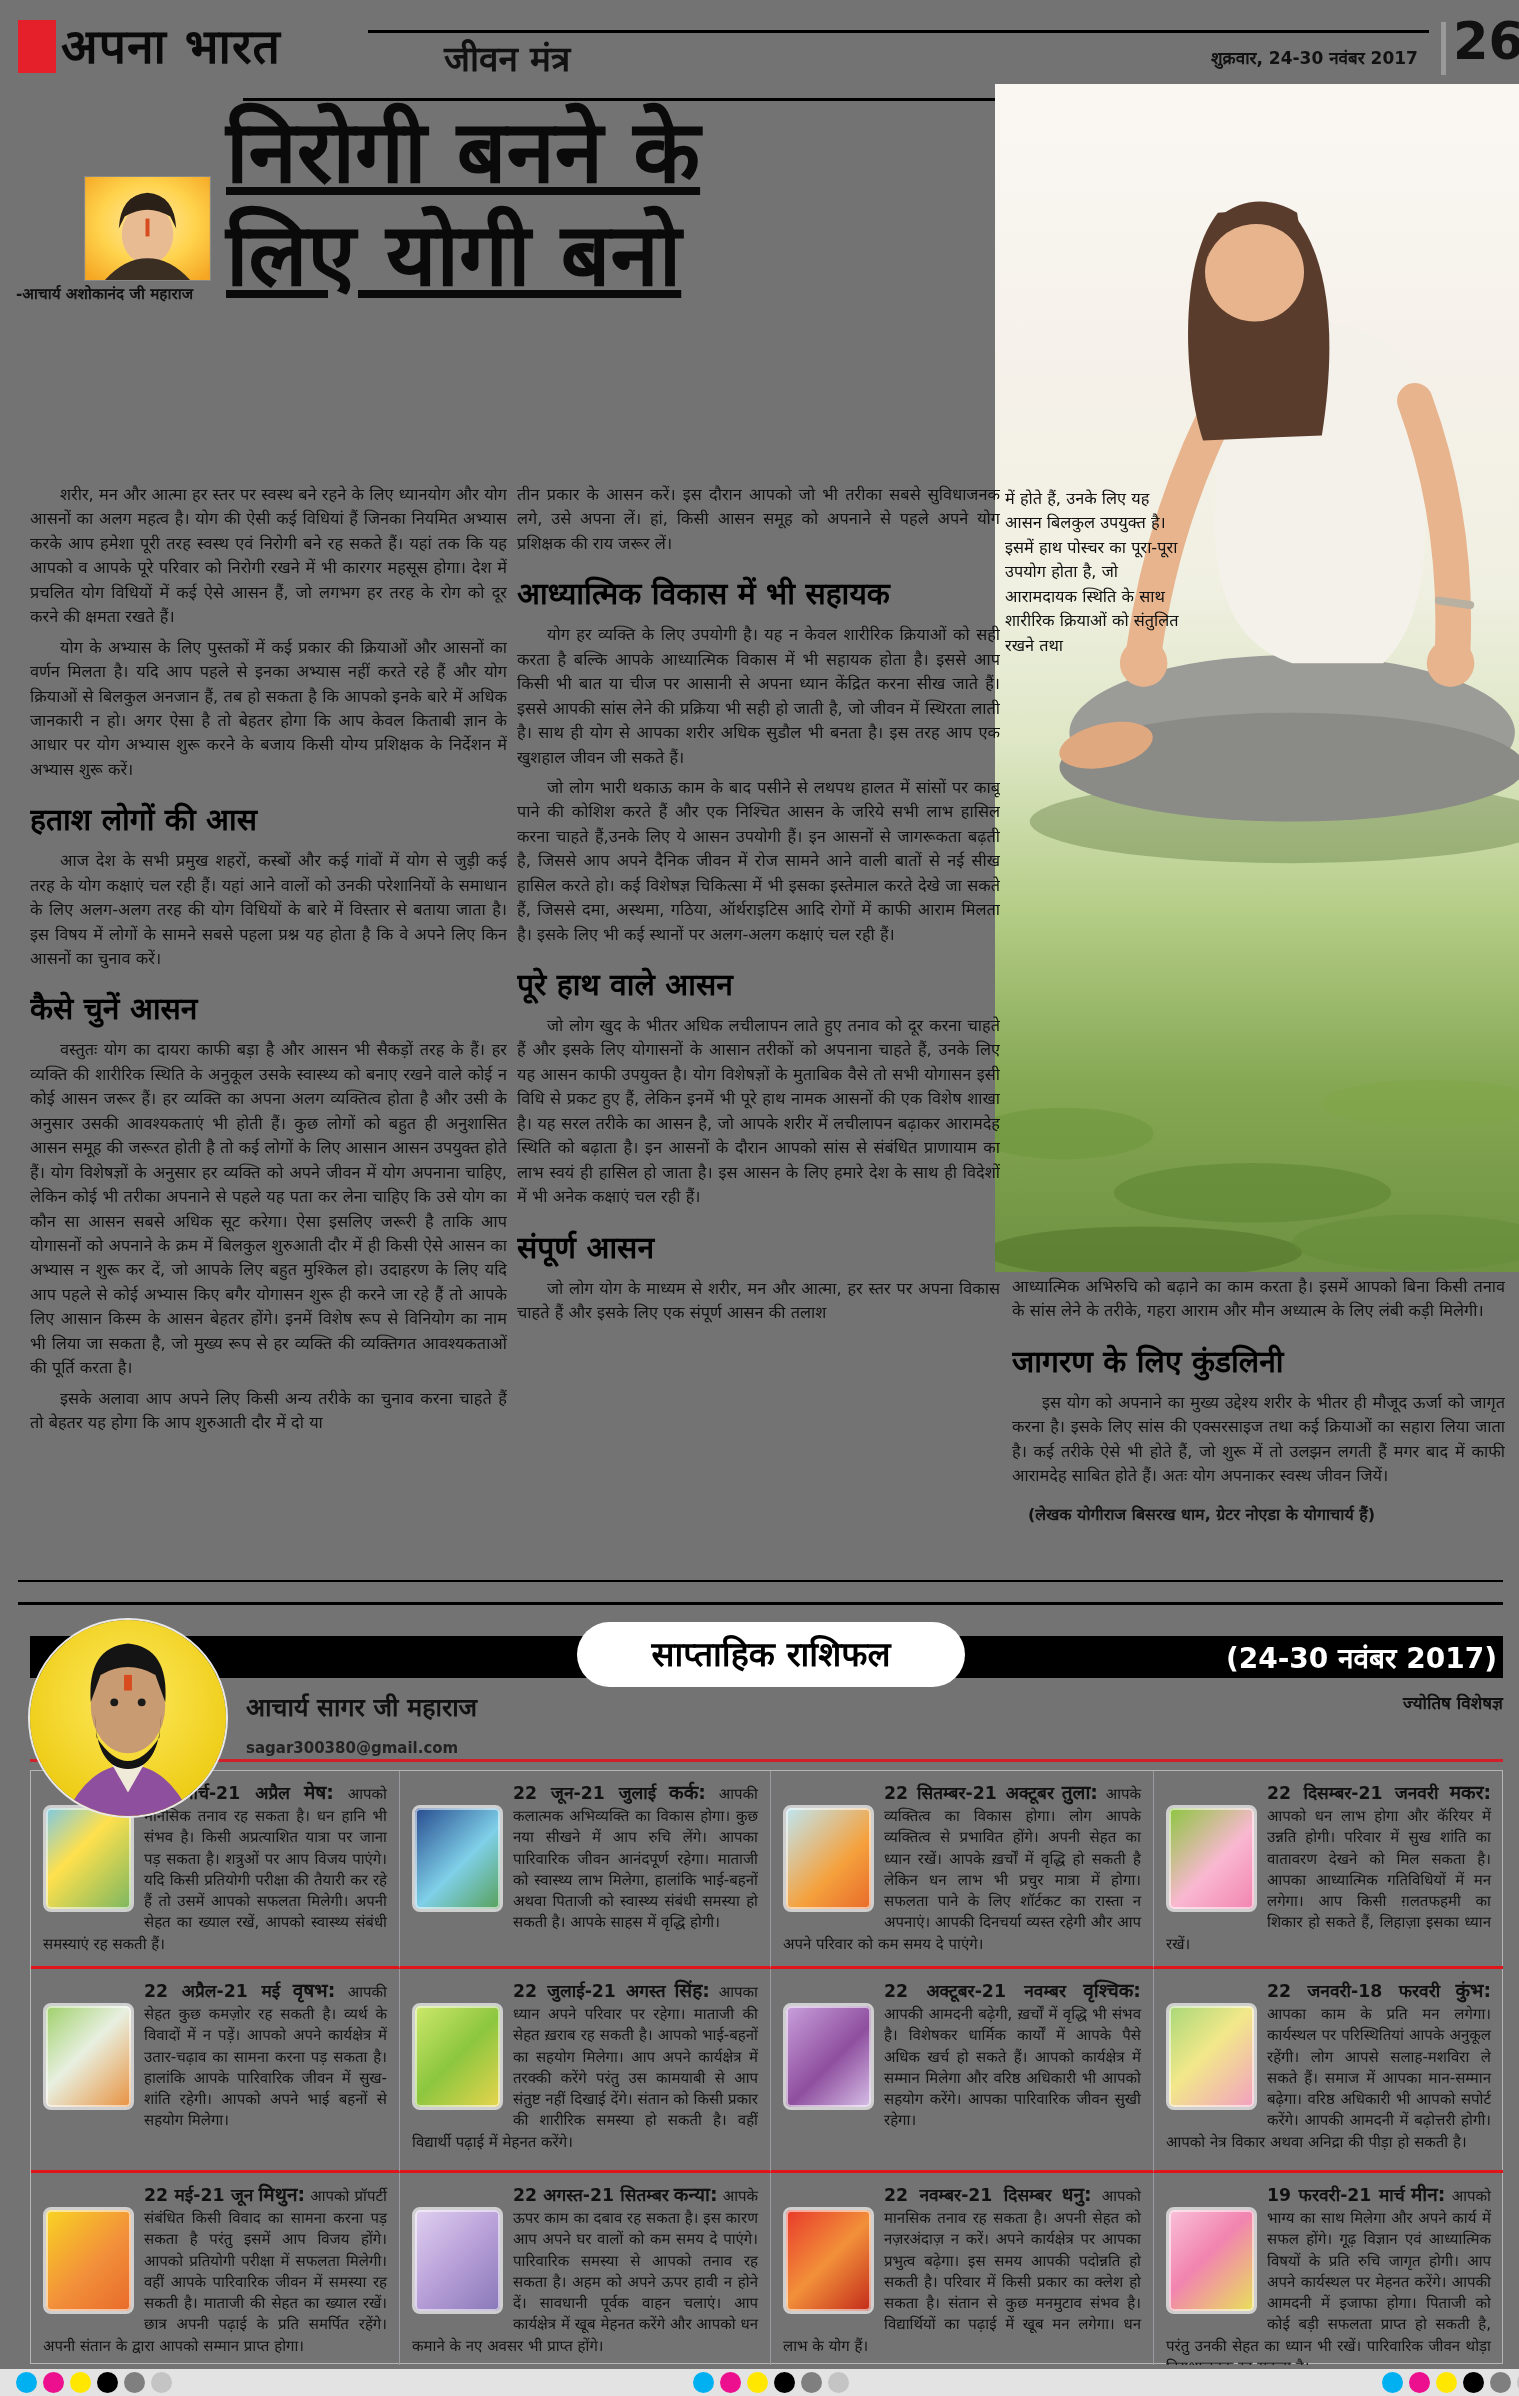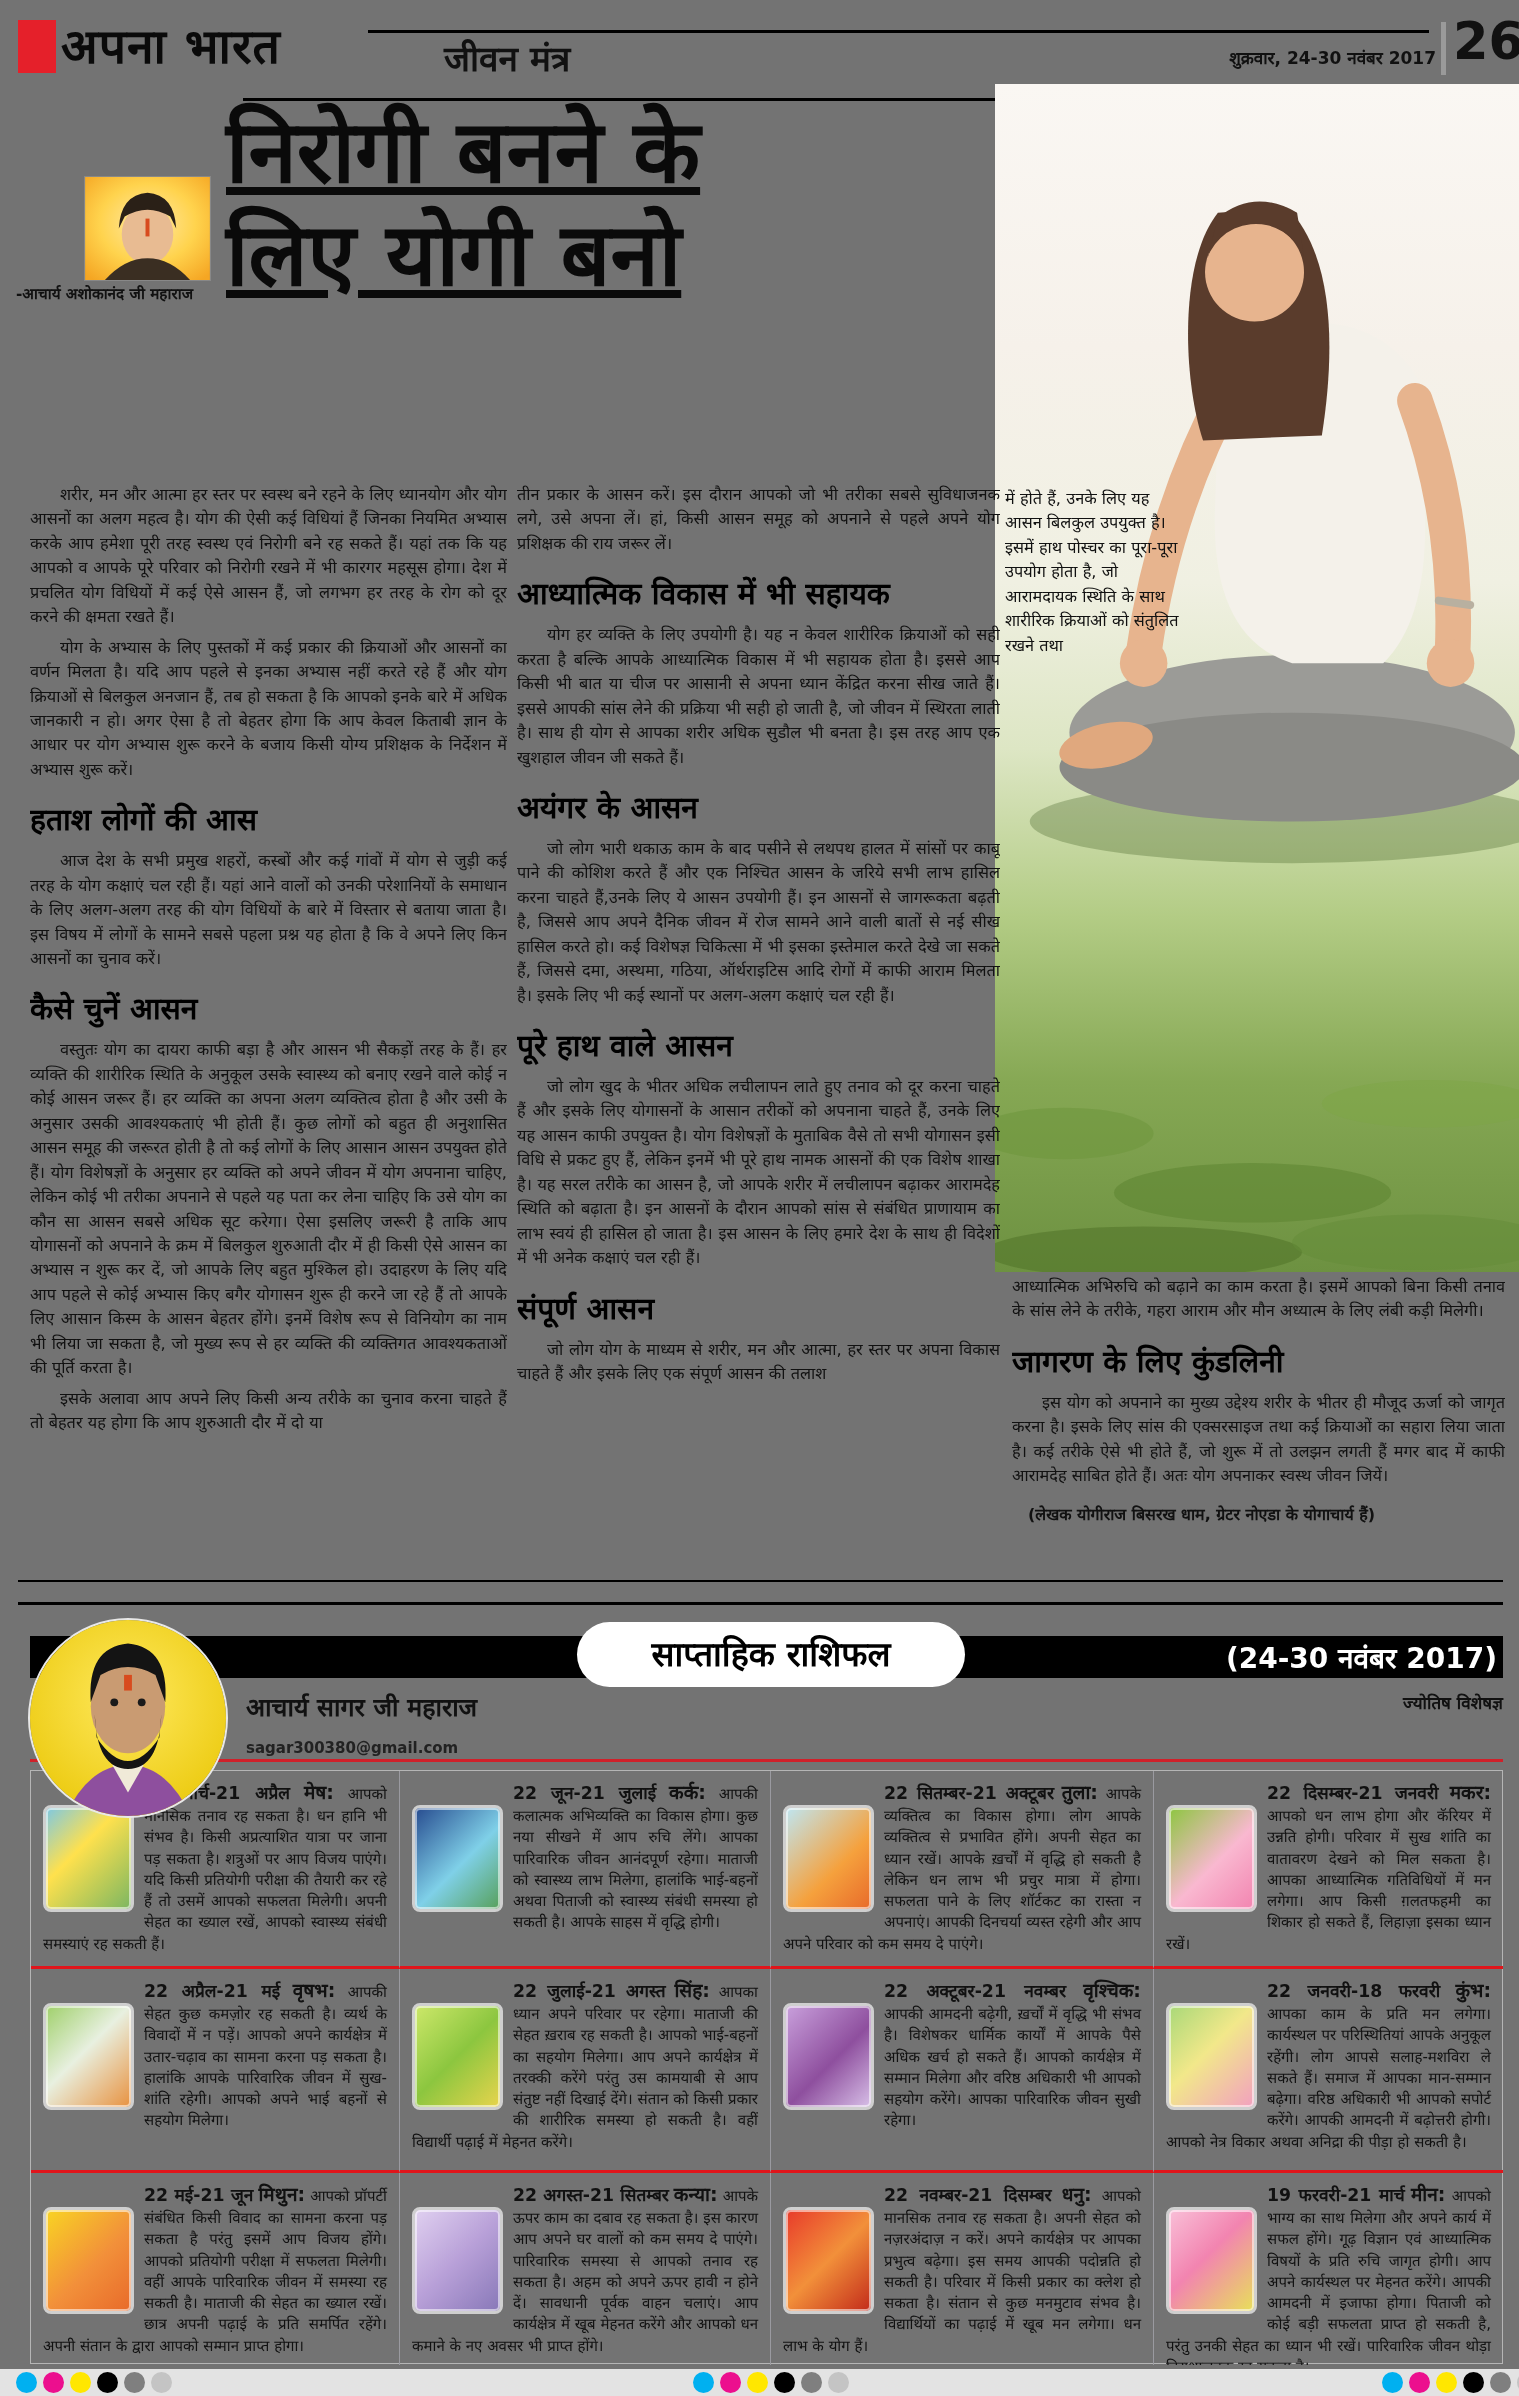--- a/index.html
+++ b/index.html
@@ -5,21 +5,21 @@
   html,body{margin:0;padding:0;background:#fff;}
   .page{position:relative;width:1520px;height:2397px;background:#737373;overflow:hidden;
         font-family:"DejaVu Sans",sans-serif;color:#111;}
   .abs{position:absolute;}
 
   
   .red-block{left:18px;top:20px;width:38px;height:53px;background:#e5202a;}
   .masthead{left:61px;top:12px;font-size:48px;font-weight:800;letter-spacing:1px;color:#0a0a0a;}
   .hline-top{left:368px;top:30px;width:1061px;height:3px;background:#000;}
   .section-title{left:444px;top:34px;font-size:35px;font-weight:800;}
-  .date-line{left:1193px;top:46px;width:243px;font-size:17px;font-weight:600;text-align:right;}
+  .date-line{left:1193px;top:46px;width:243px;font-size:17px;font-weight:600;text-align:center;}
   .pagebar{left:1441px;top:22px;width:5px;height:53px;background:#9a9a9a;}
   .page-number{left:1453px;top:12px;font-size:51px;font-weight:700;}
   .hline-bottom{left:243px;top:98px;width:1260px;height:3px;background:#000;}
 
   
   .headline{left:226px;top:101px;width:792px;font-size:87px;line-height:1.18;font-weight:800;color:#0a0a0a;text-decoration:underline;}
   .author-photo{left:84px;top:176px;width:125px;height:103px;border:1px solid #888;overflow:hidden;}
   .author-caption{left:16px;top:283px;width:208px;font-size:15.3px;font-weight:700;white-space:nowrap;}
 
   .yoga-photo{left:995px;top:84px;width:525px;height:1188px;overflow:hidden;
@@ -157,21 +157,20 @@
     <p class="p ind">आज देश के सभी प्रमुख शहरों, कस्बों और कई गांवों में योग से जुड़ी कई तरह के योग कक्षाएं चल रही हैं। यहां आने वालों को उनकी परेशानियों के समाधान के लिए अलग-अलग तरह की योग विधियों के बारे में विस्तार से बताया जाता है। इस विषय में लोगों के सामने सबसे पहला प्रश्न यह होता है कि वे अपने लिए किन आसनों का चुनाव करें।</p>
     <div class="subhead">कैसे चुनें आसन</div>
     <p class="p ind">वस्तुतः योग का दायरा काफी बड़ा है और आसन भी सैकड़ों तरह के हैं। हर व्यक्ति की शारीरिक स्थिति के अनुकूल उसके स्वास्थ्य को बनाए रखने वाले कोई न कोई आसन जरूर हैं। हर व्यक्ति का अपना अलग व्यक्तित्व होता है और उसी के अनुसार उसकी आवश्यकताएं भी होती हैं। कुछ लोगों को बहुत ही अनुशासित आसन समूह की जरूरत होती है तो कई लोगों के लिए आसान आसन उपयुक्त होते हैं। योग विशेषज्ञों के अनुसार हर व्यक्ति को अपने जीवन में योग अपनाना चाहिए, लेकिन कोई भी तरीका अपनाने से पहले यह पता कर लेना चाहिए कि उसे योग का कौन सा आसन सबसे अधिक सूट करेगा। ऐसा इसलिए जरूरी है ताकि आप योगासनों को अपनाने के क्रम में बिलकुल शुरुआती दौर में ही किसी ऐसे आसन का अभ्यास न शुरू कर दें, जो आपके लिए बहुत मुश्किल हो। उदाहरण के लिए यदि आप पहले से कोई अभ्यास किए बगैर योगासन शुरू ही करने जा रहे हैं तो आपके लिए आसान किस्म के आसन बेहतर होंगे। इनमें विशेष रूप से विनियोग का नाम भी लिया जा सकता है, जो मुख्य रूप से हर व्यक्ति की व्यक्तिगत आवश्यकताओं की पूर्ति करता है।</p>
     <p class="p ind">इसके अलावा आप अपने लिए किसी अन्य तरीके का चुनाव करना चाहते हैं तो बेहतर यह होगा कि आप शुरुआती दौर में दो या</p>
   </div>
 
   <div class="abs col col2">
     <p class="p">तीन प्रकार के आसन करें। इस दौरान आपको जो भी तरीका सबसे सुविधाजनक लगे, उसे अपना लें। हां, किसी आसन समूह को अपनाने से पहले अपने योग प्रशिक्षक की राय जरूर लें।</p>
     <div class="subhead">आध्यात्मिक विकास में भी सहायक</div>
     <p class="p ind">योग हर व्यक्ति के लिए उपयोगी है। यह न केवल शारीरिक क्रियाओं को सही करता है बल्कि आपके आध्यात्मिक विकास में भी सहायक होता है। इससे आप किसी भी बात या चीज पर आसानी से अपना ध्यान केंद्रित करना सीख जाते हैं। इससे आपकी सांस लेने की प्रक्रिया भी सही हो जाती है, जो जीवन में स्थिरता लाती है। साथ ही योग से आपका शरीर अधिक सुडौल भी बनता है। इस तरह आप एक खुशहाल जीवन जी सकते हैं।</p>
-    <div class="subhead">अयंगर के आसन</div>
     <p class="p ind">जो लोग भारी थकाऊ काम के बाद पसीने से लथपथ हालत में सांसों पर काबू पाने की कोशिश करते हैं और एक निश्चित आसन के जरिये सभी लाभ हासिल करना चाहते हैं,उनके लिए ये आसन उपयोगी हैं। इन आसनों से जागरूकता बढ़ती है, जिससे आप अपने दैनिक जीवन में रोज सामने आने वाली बातों से नई सीख हासिल करते हो। कई विशेषज्ञ चिकित्सा में भी इसका इस्तेमाल करते देखे जा सकते हैं, जिससे दमा, अस्थमा, गठिया, ऑर्थराइटिस आदि रोगों में काफी आराम मिलता है। इसके लिए भी कई स्थानों पर अलग-अलग कक्षाएं चल रही हैं।</p>
     <div class="subhead">पूरे हाथ वाले आसन</div>
     <p class="p ind">जो लोग खुद के भीतर अधिक लचीलापन लाते हुए तनाव को दूर करना चाहते हैं और इसके लिए योगासनों के आसान तरीकों को अपनाना चाहते हैं, उनके लिए यह आसन काफी उपयुक्त है। योग विशेषज्ञों के मुताबिक वैसे तो सभी योगासन इसी विधि से प्रकट हुए हैं, लेकिन इनमें भी पूरे हाथ नामक आसनों की एक विशेष शाखा है। यह सरल तरीके का आसन है, जो आपके शरीर में लचीलापन बढ़ाकर आरामदेह स्थिति को बढ़ाता है। इन आसनों के दौरान आपको सांस से संबंधित प्राणायाम का लाभ स्वयं ही हासिल हो जाता है। इस आसन के लिए हमारे देश के साथ ही विदेशों में भी अनेक कक्षाएं चल रही हैं।</p>
     <div class="subhead">संपूर्ण आसन</div>
     <p class="p ind">जो लोग योग के माध्यम से शरीर, मन और आत्मा, हर स्तर पर अपना विकास चाहते हैं और इसके लिए एक संपूर्ण आसन की तलाश</p>
   </div>
 
   <div class="abs rightcol">
     <p class="p">में होते हैं, उनके लिए यह आसन बिलकुल उपयुक्त है। इसमें हाथ पोस्चर का पूरा-पूरा उपयोग होता है, जो आरामदायक स्थिति के साथ शारीरिक क्रियाओं को संतुलित रखने तथा</p>
   </div>

